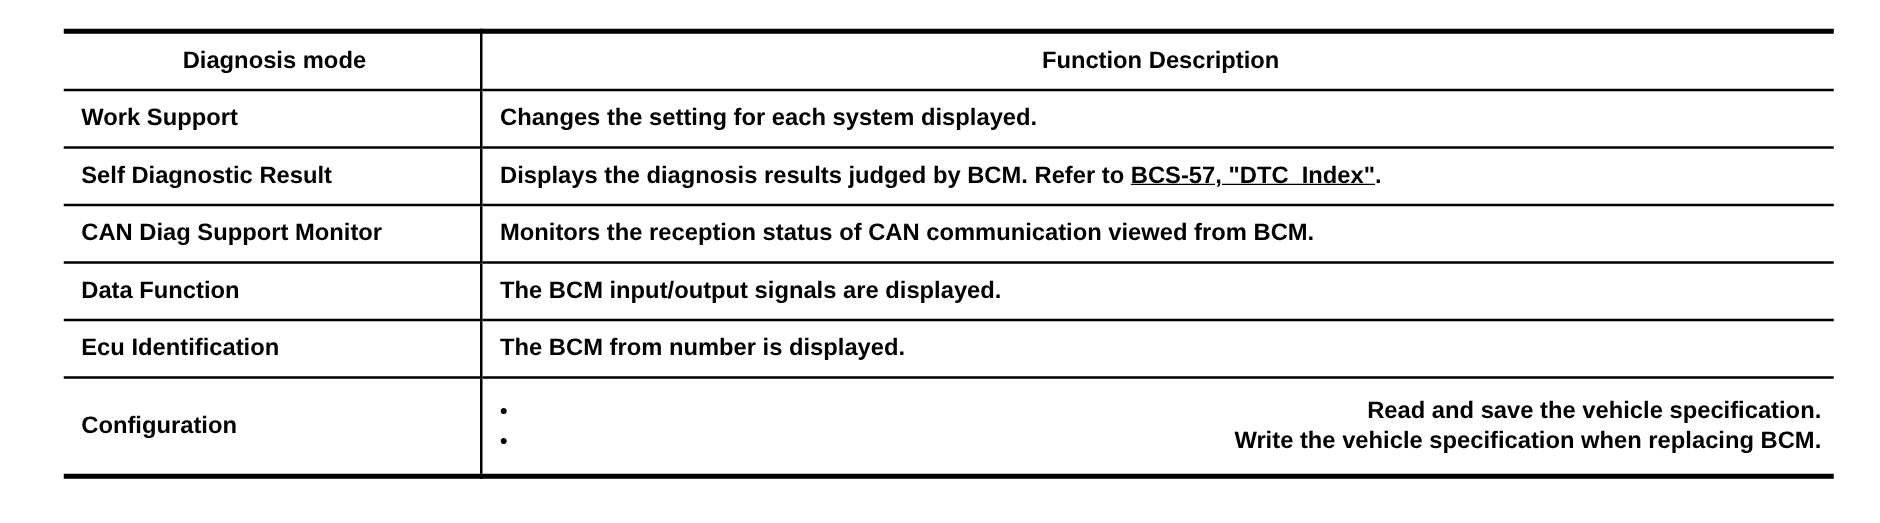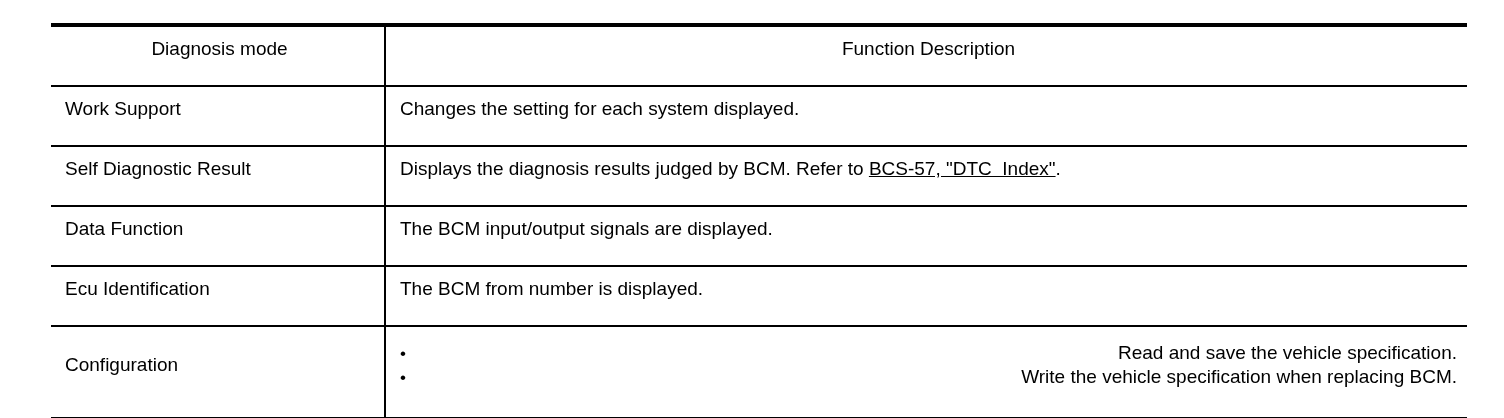--- a/index.html
+++ b/index.html
@@ -28,22 +28,22 @@
     line-height: 1.25;
     color: #000000;
   }
   table.diag col.c1 { width: 334px; }
   table.diag col.c2 { width: 1082px; }
   table.diag tr { border-bottom: 2px solid #000000; }
   table.diag tr:last-child { border-bottom: none; }
   table.diag th, table.diag td {
     border-right: none;
     vertical-align: middle;
-    font-weight: normal;
-    padding: 6px 10px 20px 14px;
+    font-weight: bold;
+    padding: 6px 10px 6px 14px;
     background: #ffffff;
   }
   table.diag th.c1, table.diag td.c1 {
     border-right: 2px solid #000000;
   }
   table.diag th { text-align: center; height: 32px; }
   table.diag td { text-align: left; height: 32px; }
   table.diag tr.tall td { height: 64px; }
   a.ref-link {
     color: #000000;
@@ -84,20 +84,24 @@
       <td class="c2">Changes the setting for each system displayed.</td>
     </tr>
 
     <tr>
       <td class="c1">Self Diagnostic Result</td>
       <td class="c2">
         <span>Displays the diagnosis results judged by BCM. Refer to </span><a class="ref-link">BCS-57, "DTC  Index"</a><span>.</span>
       </td>
     </tr>
 
+    <tr>
+      <td class="c1">CAN Diag Support Monitor</td>
+      <td class="c2">Monitors the reception status of CAN communication viewed from BCM.</td>
+    </tr>
 
     <tr>
       <td class="c1">Data Function</td>
       <td class="c2">The BCM input/output signals are displayed.</td>
     </tr>
 
 
     <tr>
       <td class="c1">Ecu Identification</td>
       <td class="c2">The BCM from number is displayed.</td>

